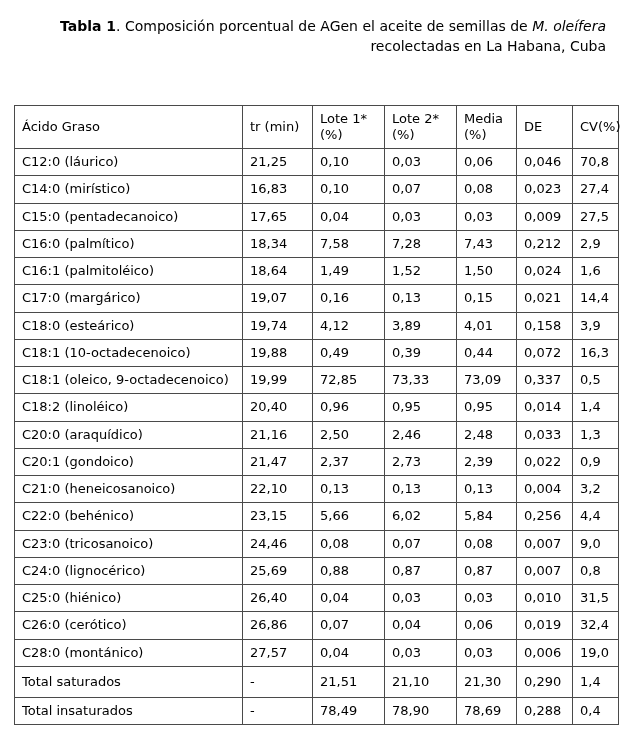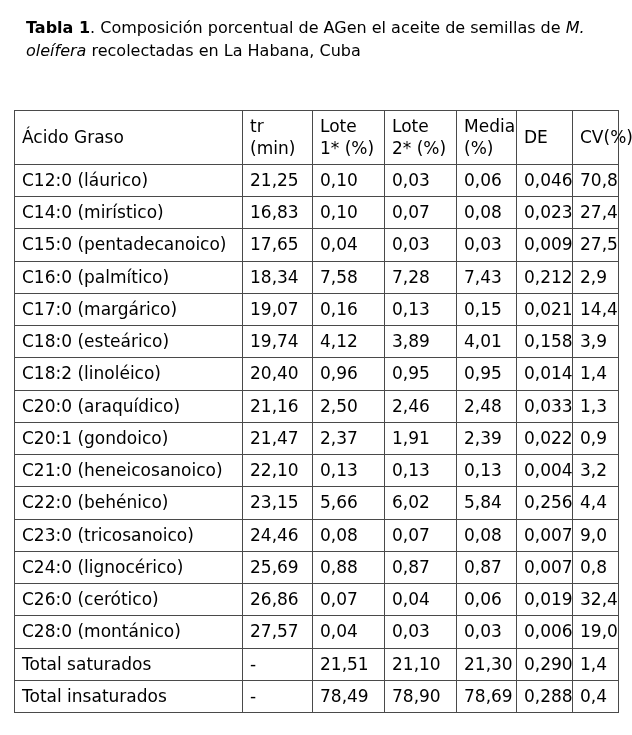--- a/index.html
+++ b/index.html
@@ -15,33 +15,33 @@
     font-size: 11px;
     position: relative;
     overflow: hidden;
   }
   .page {
     padding: 14px 14px 0 14px;
     box-sizing: border-box;
     width: 632px;
   }
   .caption {
-    text-align: left;
-    font-size: 16px;
+    text-align: right;
+    font-size: 14px;
     line-height: 1.45;
     margin: 2px 12px 14px 12px;
   }
   .caption .b { font-weight: bold; }
   .caption .i { font-style: italic; }
 
   table.fa {
     border-collapse: collapse;
     width: 604px;
     table-layout: fixed;
-    font-size: 17px;
+    font-size: 13px;
     margin-top: 48px;
   }
   table.fa td, table.fa th {
     border: 1px solid #4a4a4a;
     padding: 0;
     vertical-align: middle;
   }
   table.fa th {
     font-weight: normal;
     text-align: left;
@@ -205,20 +205,43 @@
           </td>
           <td class="num">
             <span class="cell-pad">0,212</span>
           </td>
           <td class="num">
             <span class="cell-pad">2,9</span>
           </td>
         </tr>
       <tr class="row">
           <td>
+            <span class="cell-pad">C16:1 (palmitoléico)</span>
+          </td>
+          <td class="num">
+            <span class="cell-pad">18,64</span>
+          </td>
+          <td class="num">
+            <span class="cell-pad">1,49</span>
+          </td>
+          <td class="num">
+            <span class="cell-pad">1,52</span>
+          </td>
+          <td class="num">
+            <span class="cell-pad">1,50</span>
+          </td>
+          <td class="num">
+            <span class="cell-pad">0,024</span>
+          </td>
+          <td class="num">
+            <span class="cell-pad">1,6</span>
+          </td>
+        </tr>
+      <tr class="row">
+          <td>
             <span class="cell-pad">C17:0 (margárico)</span>
           </td>
           <td class="num">
             <span class="cell-pad">19,07</span>
           </td>
           <td class="num">
             <span class="cell-pad">0,16</span>
           </td>
           <td class="num">
             <span class="cell-pad">0,13</span>
@@ -251,20 +274,66 @@
           </td>
           <td class="num">
             <span class="cell-pad">0,158</span>
           </td>
           <td class="num">
             <span class="cell-pad">3,9</span>
           </td>
         </tr>
       <tr class="row">
           <td>
+            <span class="cell-pad">C18:1  (10-octadecenoico)</span>
+          </td>
+          <td class="num">
+            <span class="cell-pad">19,88</span>
+          </td>
+          <td class="num">
+            <span class="cell-pad">0,49</span>
+          </td>
+          <td class="num">
+            <span class="cell-pad">0,39</span>
+          </td>
+          <td class="num">
+            <span class="cell-pad">0,44</span>
+          </td>
+          <td class="num">
+            <span class="cell-pad">0,072</span>
+          </td>
+          <td class="num">
+            <span class="cell-pad">16,3</span>
+          </td>
+        </tr>
+      <tr class="row">
+          <td>
+            <span class="cell-pad">C18:1 (oleico, 9-octadecenoico)</span>
+          </td>
+          <td class="num">
+            <span class="cell-pad">19,99</span>
+          </td>
+          <td class="num">
+            <span class="cell-pad">72,85</span>
+          </td>
+          <td class="num">
+            <span class="cell-pad">73,33</span>
+          </td>
+          <td class="num">
+            <span class="cell-pad">73,09</span>
+          </td>
+          <td class="num">
+            <span class="cell-pad">0,337</span>
+          </td>
+          <td class="num">
+            <span class="cell-pad">0,5</span>
+          </td>
+        </tr>
+      <tr class="row">
+          <td>
             <span class="cell-pad">C18:2 (linoléico)</span>
           </td>
           <td class="num">
             <span class="cell-pad">20,40</span>
           </td>
           <td class="num">
             <span class="cell-pad">0,96</span>
           </td>
           <td class="num">
             <span class="cell-pad">0,95</span>
@@ -306,21 +375,21 @@
           <td>
             <span class="cell-pad">C20:1 (gondoico)</span>
           </td>
           <td class="num">
             <span class="cell-pad">21,47</span>
           </td>
           <td class="num">
             <span class="cell-pad">2,37</span>
           </td>
           <td class="num">
-            <span class="cell-pad">1,91</span>
+            <span class="cell-pad">2,73</span>
           </td>
           <td class="num">
             <span class="cell-pad">2,39</span>
           </td>
           <td class="num">
             <span class="cell-pad">0,022</span>
           </td>
           <td class="num">
             <span class="cell-pad">0,9</span>
           </td>
@@ -408,20 +477,43 @@
             <span class="cell-pad">0,87</span>
           </td>
           <td class="num">
             <span class="cell-pad">0,87</span>
           </td>
           <td class="num">
             <span class="cell-pad">0,007</span>
           </td>
           <td class="num">
             <span class="cell-pad">0,8</span>
+          </td>
+        </tr>
+      <tr class="row">
+          <td>
+            <span class="cell-pad">C25:0 (hiénico)</span>
+          </td>
+          <td class="num">
+            <span class="cell-pad">26,40</span>
+          </td>
+          <td class="num">
+            <span class="cell-pad">0,04</span>
+          </td>
+          <td class="num">
+            <span class="cell-pad">0,03</span>
+          </td>
+          <td class="num">
+            <span class="cell-pad">0,03</span>
+          </td>
+          <td class="num">
+            <span class="cell-pad">0,010</span>
+          </td>
+          <td class="num">
+            <span class="cell-pad">31,5</span>
           </td>
         </tr>
       <tr class="row">
           <td>
             <span class="cell-pad">C26:0 (cerótico)</span>
           </td>
           <td class="num">
             <span class="cell-pad">26,86</span>
           </td>
           <td class="num">

